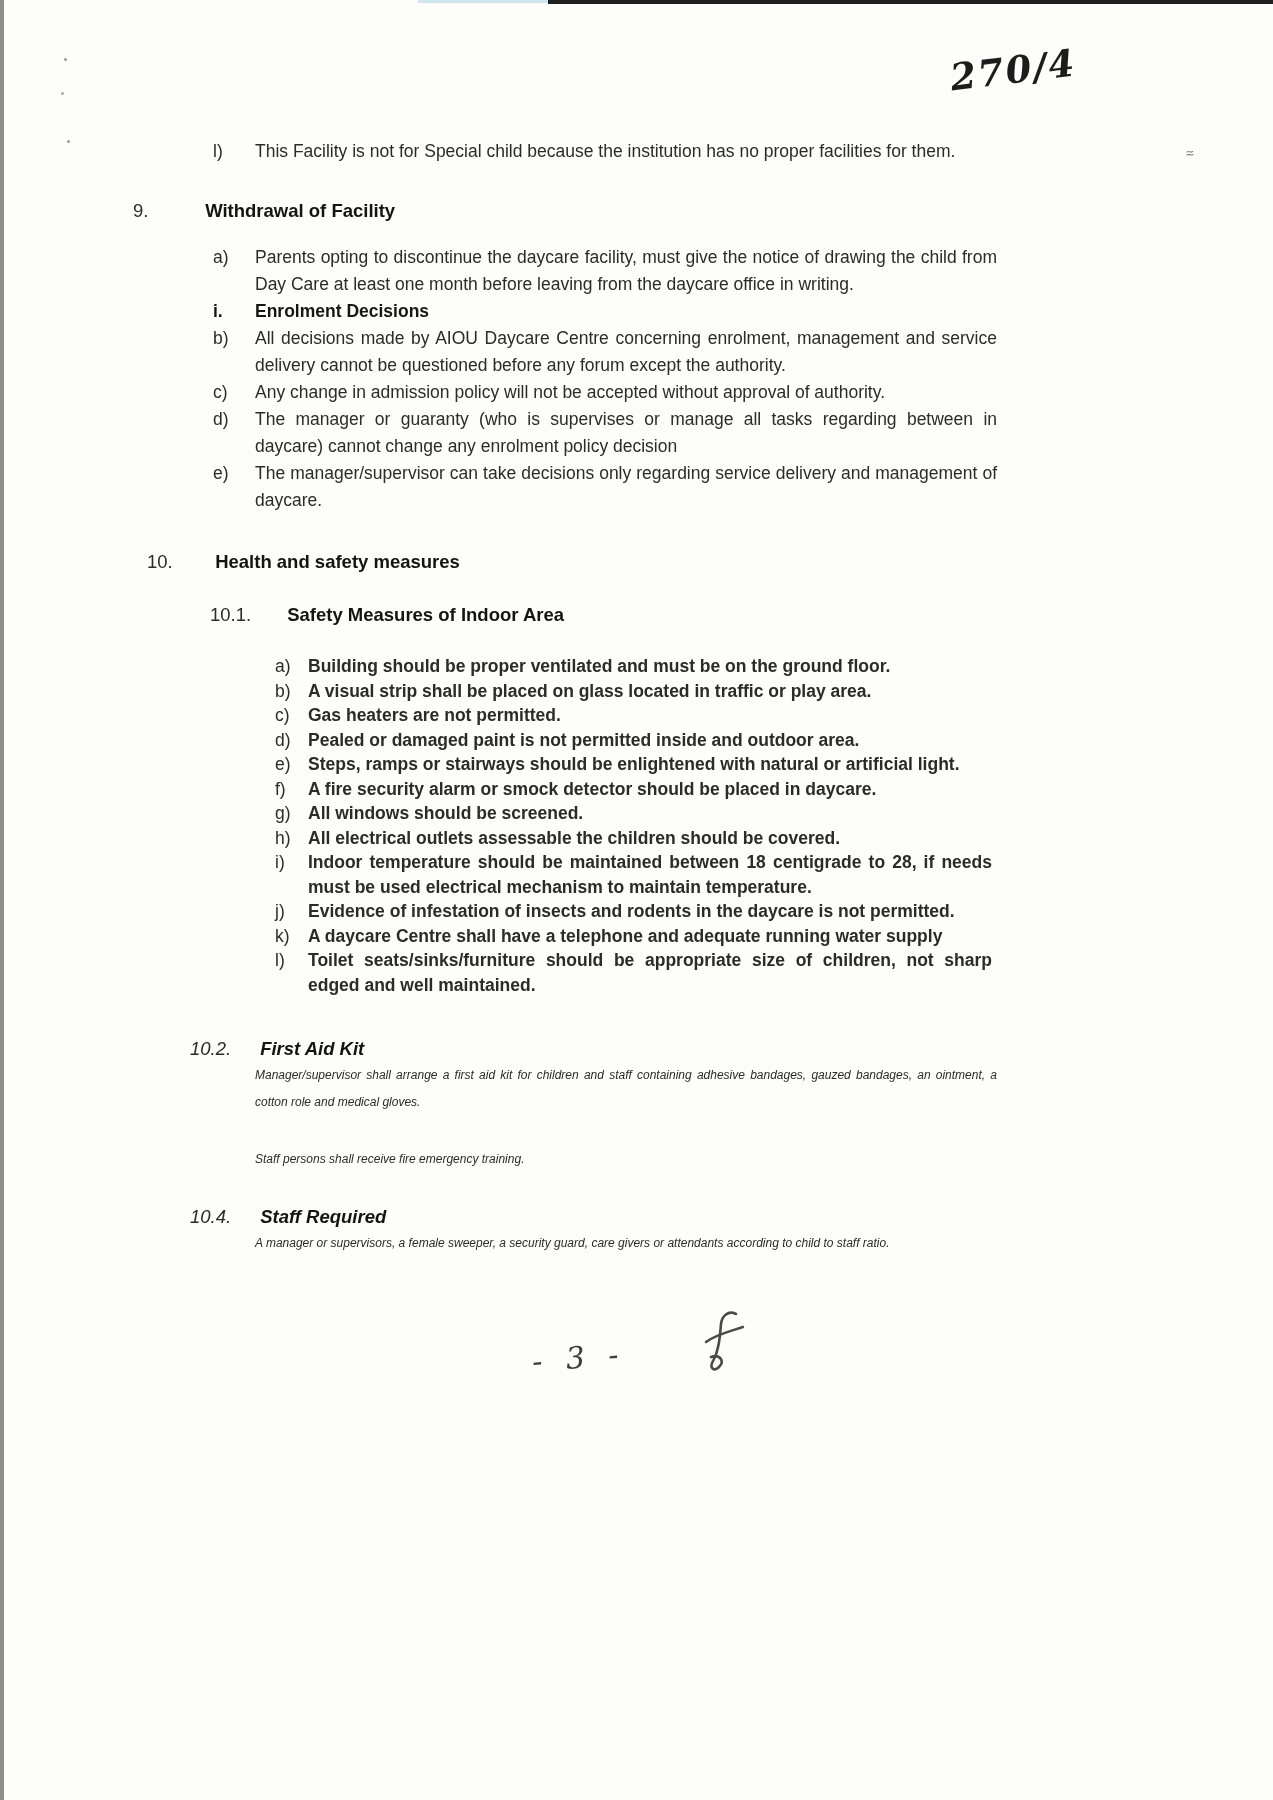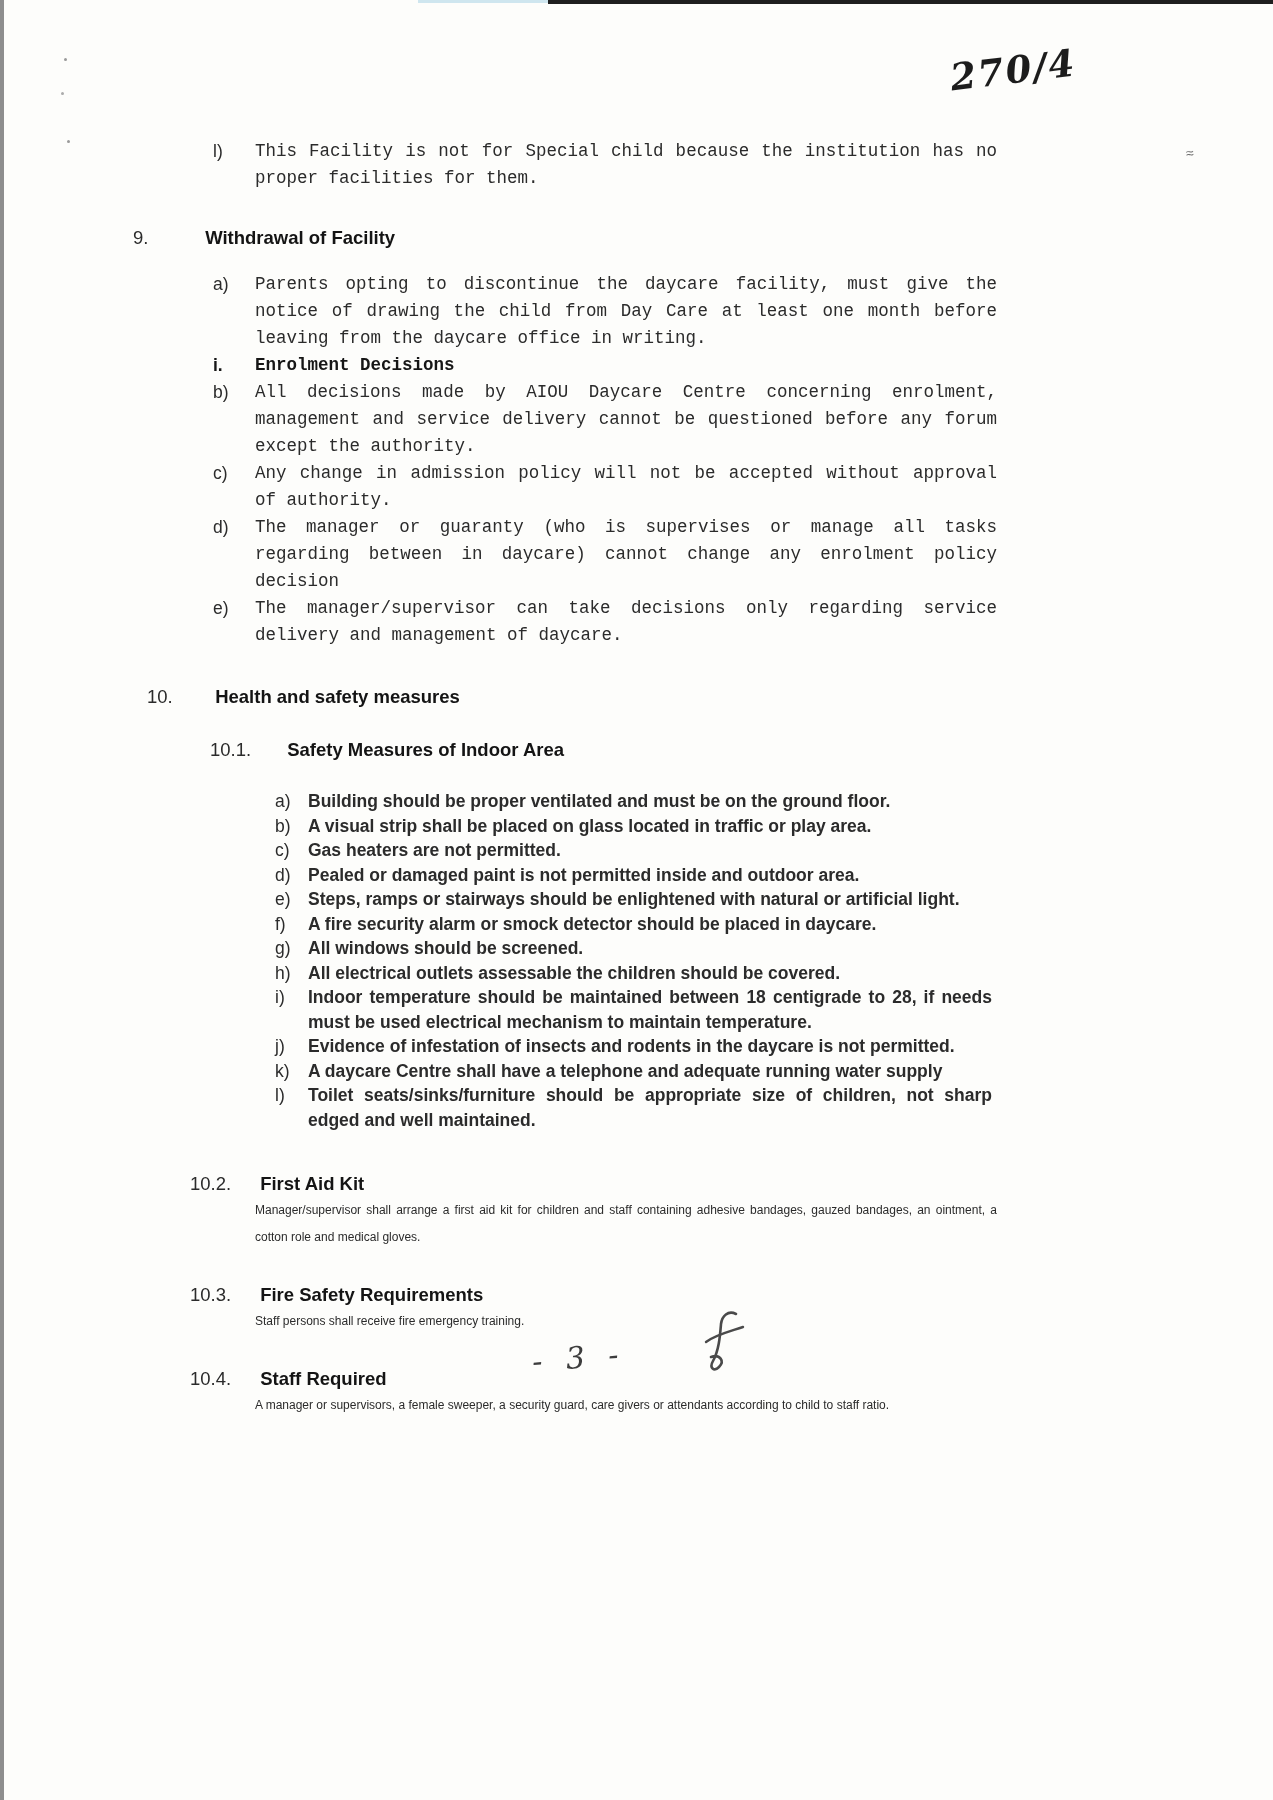--- a/index.html
+++ b/index.html
@@ -35,40 +35,40 @@
     font-size:30px; color:#3d3d3d;
     transform:rotate(-5deg); letter-spacing:7px; white-space:nowrap;
   }
   .signature { position:absolute; left:698px; top:1308px; }
 
   
   .content { position:absolute; left:0; top:0; width:1273px; padding-top:138px; }
   .row { display:flex; line-height:27px; font-size:17.5px; }
   .row.l1 { padding-left:213px; }
   .row.l1 .lab { width:42px; flex:none; }
-  .row.l1 .txt { width:742px; text-align:justify;font-family:Liberation Mono, monospace; }
+  .row.l1 .txt { width:742px; text-align:justify; }
   .row.l2 { padding-left:275px; line-height:24.5px; }
   .row.l2 .lab { width:33px; flex:none; }
   .row.l2 .txt { width:684px; text-align:justify;font-weight:bold; }
   .bold-row .txt, .bold-row .lab { font-weight:bold; color:#161616; }
   .bold-row .txt { text-align:left; }
 
   .heading { font-weight:bold; font-size:18.5px; line-height:27px; color:#141414; }
   .heading .num { display:inline-block; font-weight:normal; color:#2b2b2b; }
   .h9 { padding-left:133px; margin-top:32px; }
   .h9 .num { width:67px; }
   .h10 { padding-left:147px; margin-top:34px; }
   .h10 .num { width:63px; }
   .h101 { padding-left:210px; margin-top:26px; }
   .h101 .num { width:72px; }
   .hsub { padding-left:190px; }
   .hsub .num { width:65px; font-weight:normal; }
   .items-l1 { margin-top:20px; }
   .items-l2 { margin-top:26px; }
-  .subsec { margin-top:0; }
+  .subsec { margin-top:0;font-style:italic; }
   .subsec.first { margin-top:38px; }
   .subsec.gap { margin-top:30px; }
   .sub-body { margin-left:255px; width:742px; font-size:12px; line-height:27px; text-align:justify; }
 </style>
 </head>
 <body>
 
 <div class="page">
 
   <div class="left-strip"></div>
@@ -190,24 +190,20 @@
 
     <div class="subsec first">
       <div class="heading hsub">
         <span class="num">10.2.</span>
         <span class="ttl">First Aid Kit</span>
       </div>
       <div class="sub-body">Manager/supervisor shall arrange a first aid kit for children and staff containing adhesive bandages, gauzed bandages, an ointment, a cotton role and medical gloves.</div>
     </div>
 
     <div class="subsec gap">
-      <div class="heading hsub">
-        <span class="num">10.3.</span>
-        <span class="ttl">Fire Safety Requirements</span>
-      </div>
       <div class="sub-body">Staff persons shall receive fire emergency training.</div>
     </div>
 
     <div class="subsec gap">
       <div class="heading hsub">
         <span class="num">10.4.</span>
         <span class="ttl">Staff Required</span>
       </div>
       <div class="sub-body">A manager or supervisors, a female sweeper, a security guard, care givers or attendants according to child to staff ratio.</div>
     </div>

